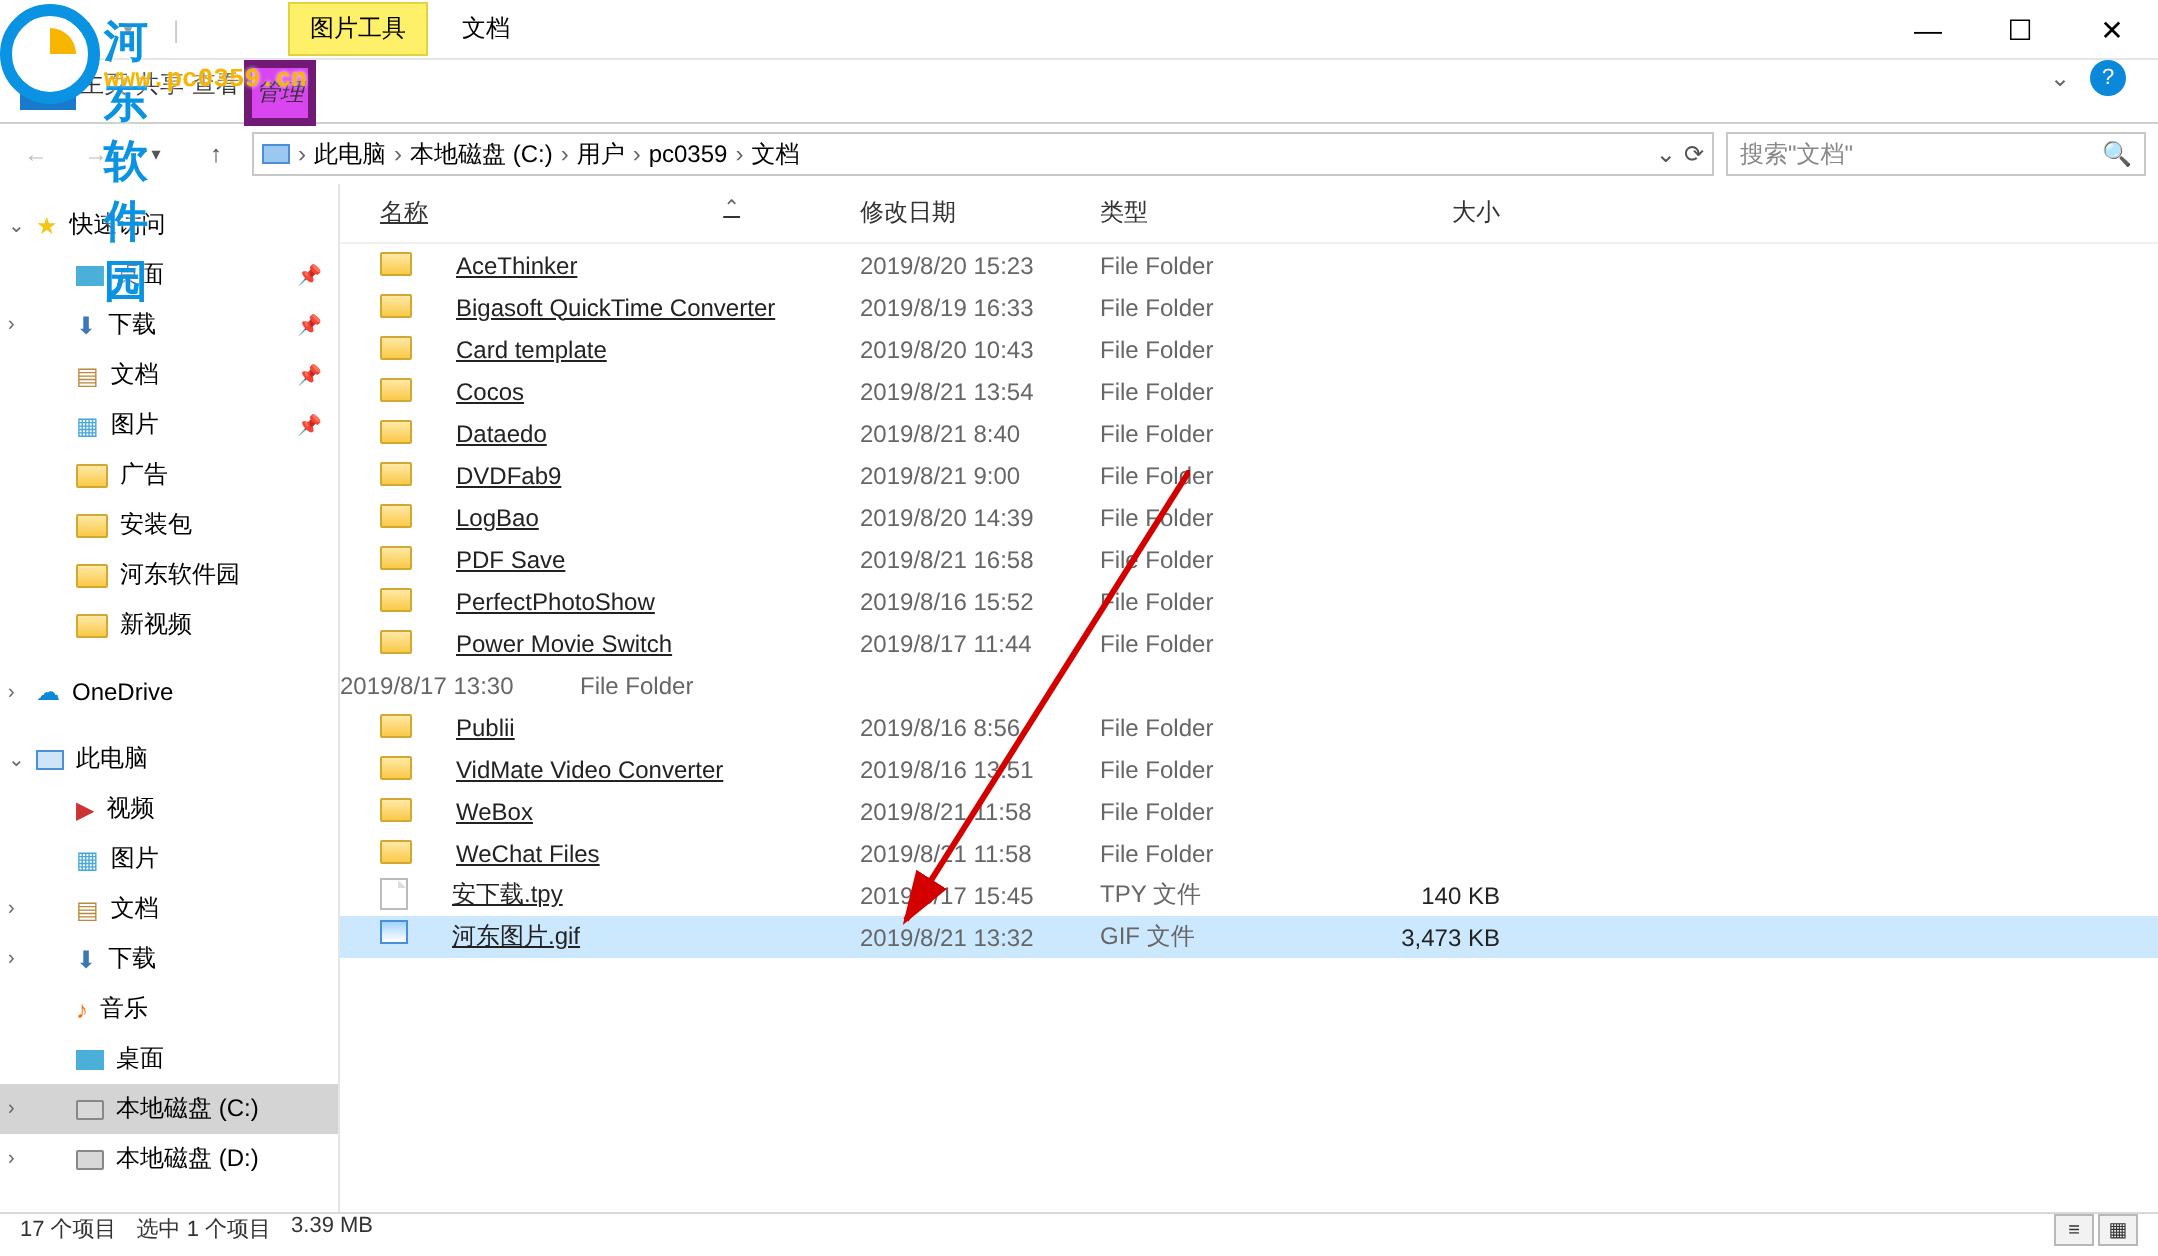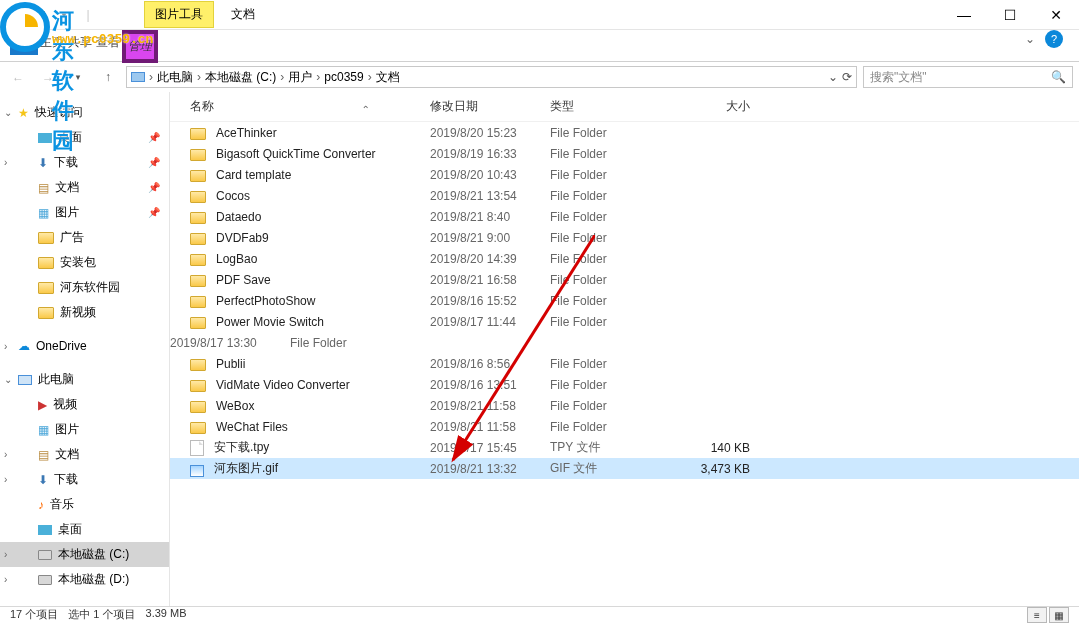--- a/index.html
+++ b/index.html
@@ -53,21 +53,21 @@
 .ico-folder { width: 16px; height: 12px; background: linear-gradient(#ffe9a6,#fac949); border: 1px solid #d2a830; display: inline-block; border-radius: 1px; }
 .ico-cloud { color: #0b88da; }
 .ico-pc { width: 14px; height: 10px; border: 1px solid #4a90d9; background: #cfe4f7; display: inline-block; }
 .ico-drive { width: 14px; height: 10px; border: 1px solid #888; background: #d8d8d8; display: inline-block; border-radius: 1px; }
 .ico-music { color: #ff6a00; }
 .ico-video { color: #c33; }
 
 
 .content { flex: 1; display: flex; flex-direction: column; overflow: auto; }
 .cols { display: flex; padding: 6px 0; font-size: 12px; color: #333; border-bottom: 1px solid #f0f0f0; }
-.c-name { flex: 0 0 260px; padding-left: 20px; display: flex; align-items: flex-end; gap: 10px; }
+.c-name { flex: 0 0 260px; padding-left: 20px; display: flex; align-items: flex-start; gap: 22px; text-decoration: underline; }
 .c-date { flex: 0 0 120px; }
 .c-type { flex: 0 0 120px; }
 .c-size { flex: 0 0 100px; text-align: right; padding-right: 20px; }
 .sort-arrow { color: #666; font-size: 10px; padding-right: 60px; }
 .list { position: relative; }
 .row { display: flex; align-items: center; height: 21px; font-size: 12px; color: #222; }
 .row.sel { background: #cce8ff; }
 .row .c-type, .row .c-date { color: #666; }
 .file-mini { width: 14px; height: 16px; border: 1px solid #bbb; background: #fff; display: inline-block; position: relative; }
 .file-mini::after { content:''; position:absolute; right:0; top:0; border-top:4px solid #fff; border-left:4px solid #ddd; }

